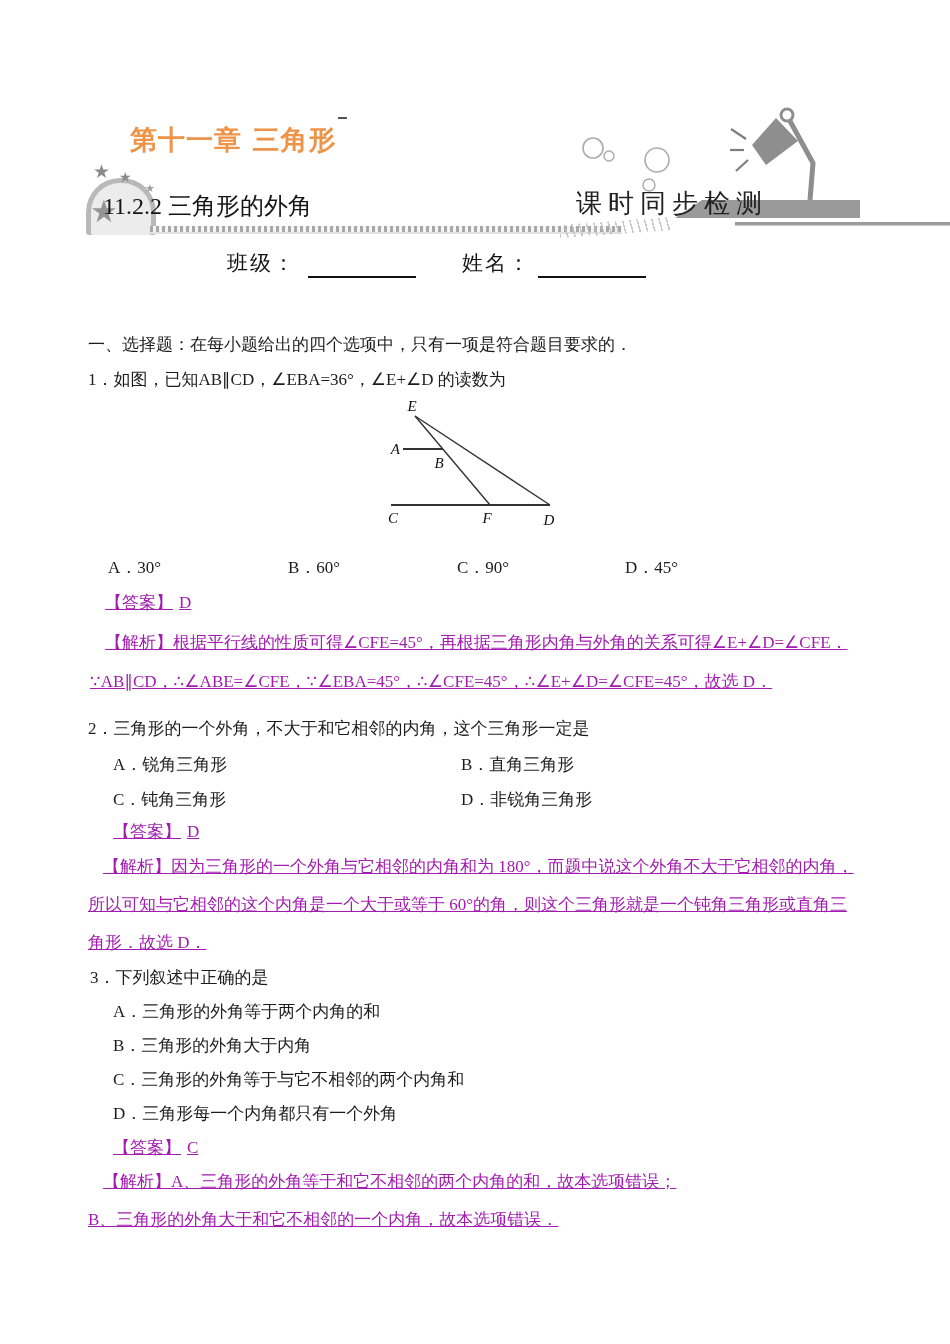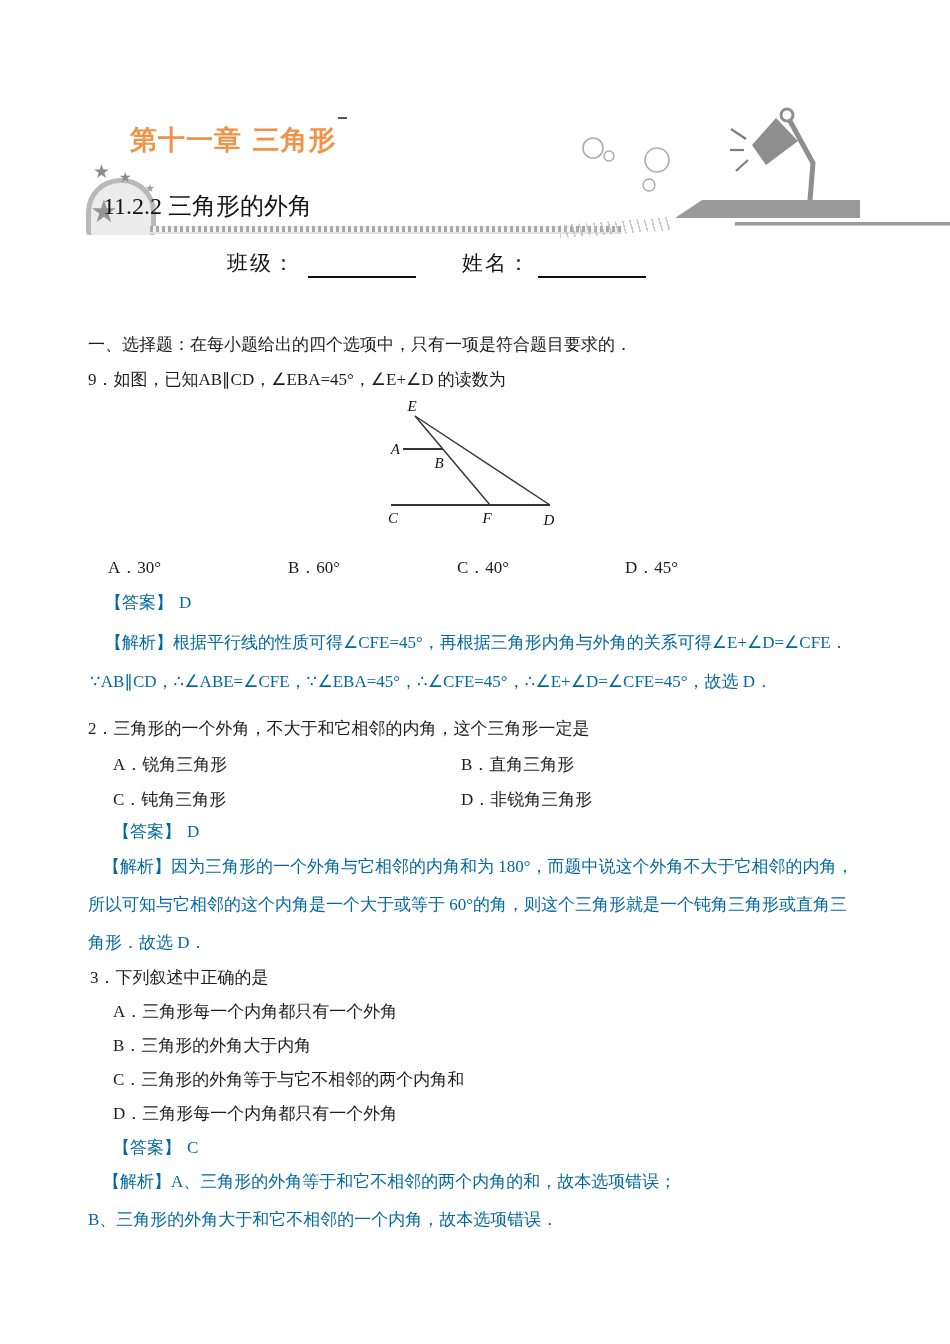--- a/index.html
+++ b/index.html
@@ -33,21 +33,21 @@
   
   .form-label{top:249px;font-size:21px;letter-spacing:2px;color:#111;}
   .class-label{left:227px;}
   .name-label{left:462px;}
   .blank{top:252px;height:24px;border-bottom:2px solid #111;}
   .class-blank{left:308px;width:108px;}
   .name-blank{left:538px;width:108px;}
 
   
   .t{font-size:17px;color:#1c1c1c;}
-  .red{color:#0369a1;}
+  .red{color:#a21caf;text-decoration:underline;}
   .ans-letter{font-family:"Liberation Serif",serif;margin-left:6px;}
   .sec-head{left:88px;top:333px;}
   
   .q1-stem{left:88px;top:368px;}
   .q1-fig{left:383px;top:396px;}
   .q1-opt{top:556px;}
   .q1-optA{left:108px;} .q1-optB{left:288px;} .q1-optC{left:457px;} .q1-optD{left:625px;}
   .q1-ans{left:105px;top:591px;}
   .q1-ex1{left:105px;top:631px;}
   .q1-ex2{left:90px;top:670px;}
@@ -90,20 +90,21 @@
   <div class="abs divider"></div>
   <div class="abs speckle"></div>
 
   <svg class="deco-svg" style="left:578px;top:133px;" width="110" height="64">
     <circle cx="15" cy="15" r="10" fill="none" stroke="#ababab" stroke-width="1.6"></circle>
     <circle cx="31" cy="23" r="5" fill="none" stroke="#ababab" stroke-width="1.4"></circle>
     <circle cx="79" cy="27" r="12" fill="none" stroke="#ababab" stroke-width="1.6"></circle>
     <circle cx="71" cy="52" r="6" fill="none" stroke="#ababab" stroke-width="1.4"></circle>
   </svg>
 
+  <div class="abs banner-title">课时同步检测</div>
 
   <svg class="deco-svg" style="left:730px;top:103px;" width="145" height="112">
     <path d="M 60 18 L 83 60 L 80 97" fill="none" stroke="#8e8e8e" stroke-width="5"></path>
     <polygon points="22,42 46,15 68,38 36,62" fill="#8e8e8e"></polygon>
     <circle cx="57" cy="12" r="6" fill="none" stroke="#8e8e8e" stroke-width="3"></circle>
     <line x1="16" y1="36" x2="1" y2="26" stroke="#7e7e7e" stroke-width="2.2"></line>
     <line x1="14" y1="47" x2="0" y2="47" stroke="#7e7e7e" stroke-width="2.2"></line>
     <line x1="18" y1="57" x2="6" y2="68" stroke="#7e7e7e" stroke-width="2.2"></line>
   </svg>
 
@@ -112,38 +113,38 @@
     <rect x="95" y="29" width="215" height="3.5" fill="#9a9a9a"></rect>
   </svg>
 
   <div class="abs form-label class-label">班级：</div>
   <div class="abs blank class-blank"></div>
   <div class="abs form-label name-label">姓名：</div>
   <div class="abs blank name-blank"></div>
 
   <div class="abs t sec-head">一、选择题：在每小题给出的四个选项中，只有一项是符合题目要求的．</div>
 
-  <div class="abs t q1-stem">9．如图，已知AB∥CD，∠EBA=45°，∠E+∠D 的读数为</div>
+  <div class="abs t q1-stem">1．如图，已知AB∥CD，∠EBA=36°，∠E+∠D 的读数为</div>
 
   <svg class="deco-svg q1-fig" style="left:383px;top:396px;" width="192" height="140">
     <line x1="32" y1="20" x2="107" y2="109" stroke="#333" stroke-width="1.4"></line>
     <line x1="32" y1="20" x2="167" y2="109" stroke="#333" stroke-width="1.4"></line>
     <line x1="20" y1="53" x2="60" y2="53" stroke="#333" stroke-width="1.8"></line>
     <line x1="8" y1="109" x2="167" y2="109" stroke="#333" stroke-width="1.8"></line>
     <text class="fig-label" x="29" y="15" text-anchor="middle">E</text>
     <text class="fig-label" x="17" y="58" text-anchor="end">A</text>
     <text class="fig-label" x="56" y="72" text-anchor="middle">B</text>
     <text class="fig-label" x="10" y="127" text-anchor="middle">C</text>
     <text class="fig-label" x="104" y="127" text-anchor="middle">F</text>
     <text class="fig-label" x="166" y="129" text-anchor="middle">D</text>
   </svg>
 
   <span class="abs t q1-opt q1-optA">A．30°</span>
   <span class="abs t q1-opt q1-optB">B．60°</span>
-  <span class="abs t q1-opt q1-optC">C．40°</span>
+  <span class="abs t q1-opt q1-optC">C．90°</span>
   <span class="abs t q1-opt q1-optD">D．45°</span>
 
   <div class="abs t red q1-ans">
     <span>【答案】</span><span class="ans-letter">D</span>
   </div>
   <div class="abs t red q1-ex1">【解析】根据平行线的性质可得∠CFE=45°，再根据三角形内角与外角的关系可得∠E+∠D=∠CFE．</div>
   <div class="abs t red q1-ex2">∵AB∥CD，∴∠ABE=∠CFE，∵∠EBA=45°，∴∠CFE=45°，∴∠E+∠D=∠CFE=45°，故选 D．</div>
 
   <div class="abs t q2-stem">2．三角形的一个外角，不大于和它相邻的内角，这个三角形一定是</div>
   <span class="abs t q2-optA">A．锐角三角形</span>
@@ -151,21 +152,21 @@
   <span class="abs t q2-optC">C．钝角三角形</span>
   <span class="abs t q2-optD">D．非锐角三角形</span>
   <div class="abs t red q2-ans">
     <span>【答案】</span><span class="ans-letter">D</span>
   </div>
   <div class="abs t red q2-ex1">【解析】因为三角形的一个外角与它相邻的内角和为 180°，而题中说这个外角不大于它相邻的内角，</div>
   <div class="abs t red q2-ex2">所以可知与它相邻的这个内角是一个大于或等于 60°的角，则这个三角形就是一个钝角三角形或直角三</div>
   <div class="abs t red q2-ex3">角形．故选 D．</div>
 
   <div class="abs t q3-stem">3．下列叙述中正确的是</div>
-  <div class="abs t q3-optA">A．三角形每一个内角都只有一个外角</div>
+  <div class="abs t q3-optA">A．三角形的外角等于两个内角的和</div>
   <div class="abs t q3-optB">B．三角形的外角大于内角</div>
   <div class="abs t q3-optD">D．三角形每一个内角都只有一个外角</div>
   <div class="abs t q3-optC">C．三角形的外角等于与它不相邻的两个内角和</div>
   <div class="abs t red q3-ans">
     <span>【答案】</span><span class="ans-letter">C</span>
   </div>
   <div class="abs t red q3-ex1">【解析】A、三角形的外角等于和它不相邻的两个内角的和，故本选项错误；</div>
   <div class="abs t red q3-ex2">B、三角形的外角大于和它不相邻的一个内角，故本选项错误．</div>
 
 </div>

